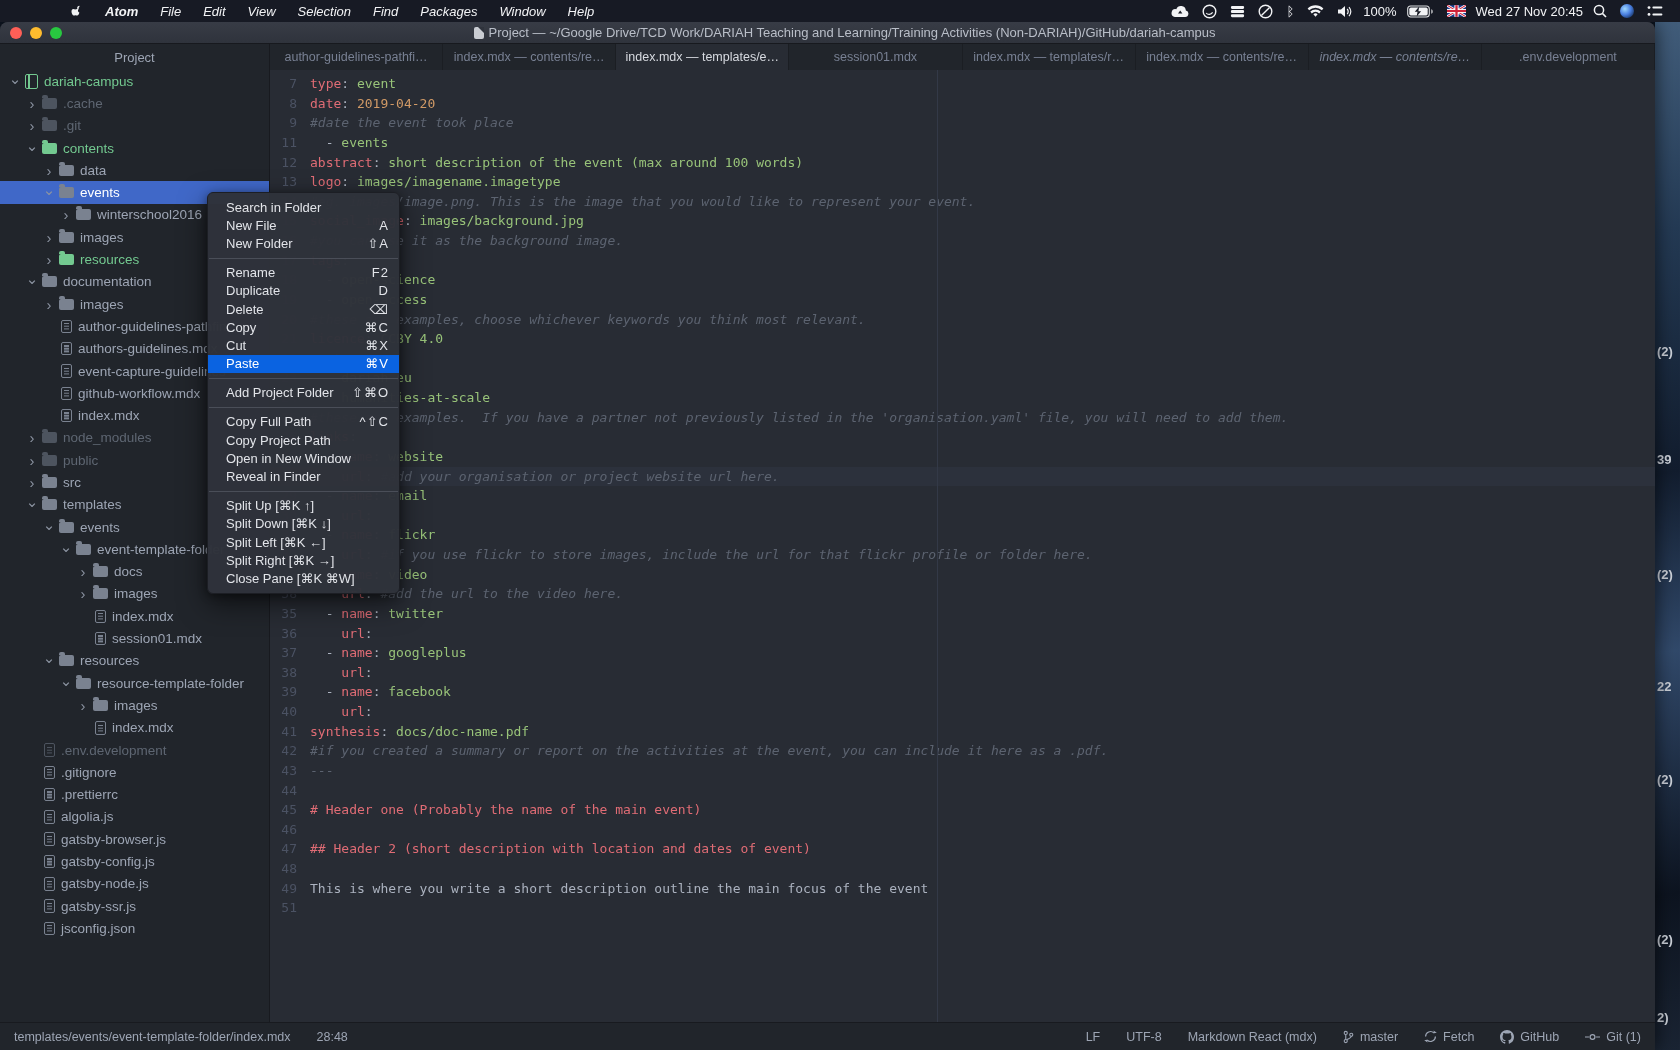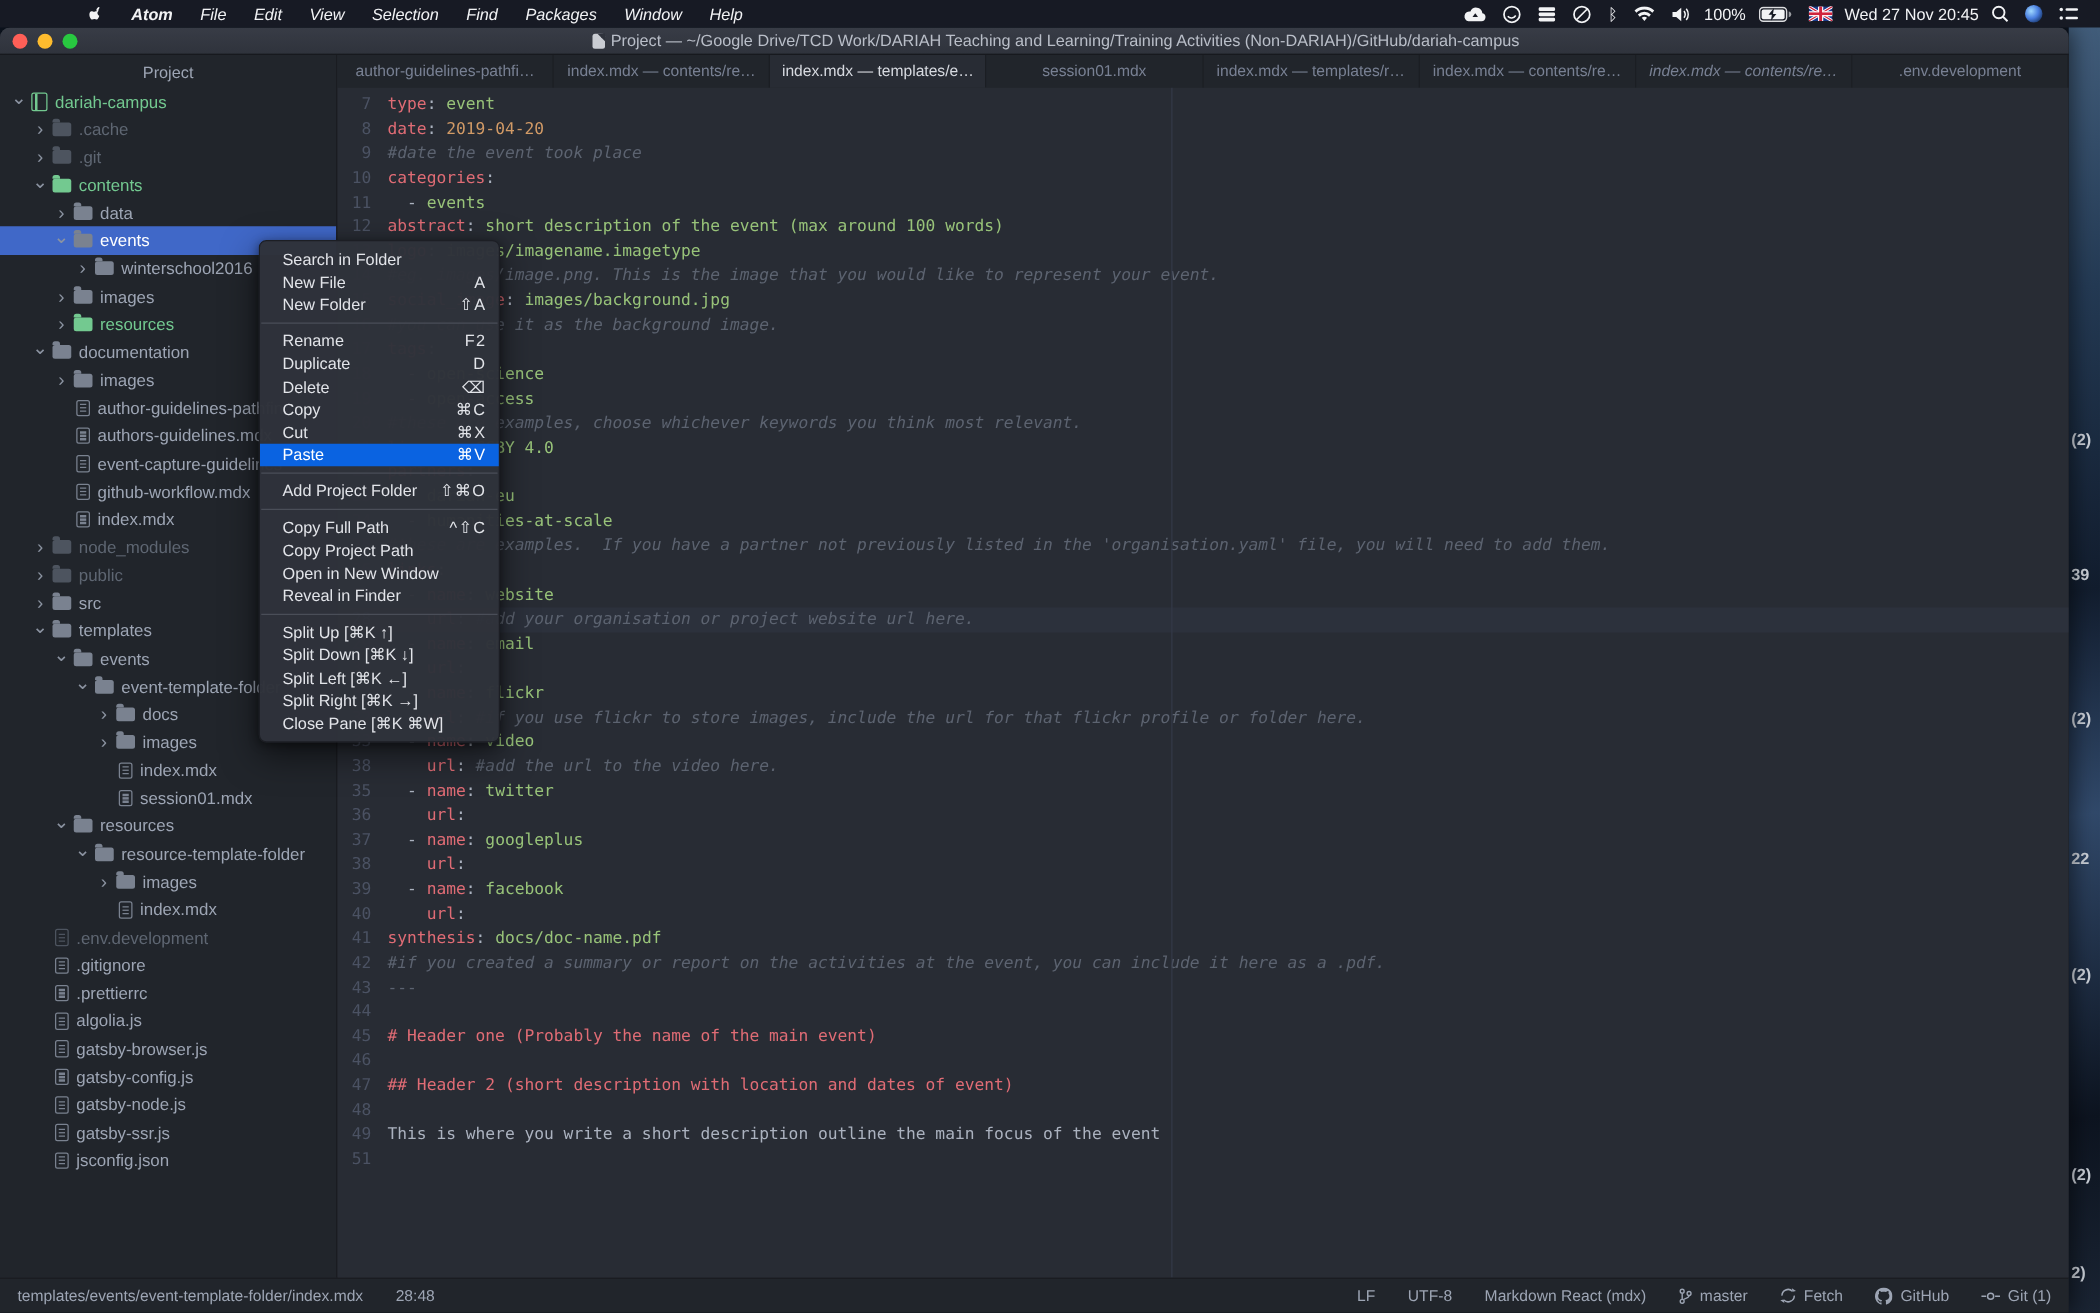--- a/index.html
+++ b/index.html
@@ -435,21 +435,20 @@
           <div class="tab">index.mdx — templates/r…</div>
           <div class="tab">index.mdx — contents/re…</div>
           <div class="tab preview">index.mdx — contents/re…</div>
           <div class="tab">.env.development</div>
         </div>
       <div class="editor" id="editor">
         <div class="wrap-guide"></div>
       <div class="erow"><span class="ln">7</span><span class="code"><span class="tk-k">type</span><span class="tk-p">:</span><span class="tk-s"> event</span></span></div>
           <div class="erow"><span class="ln">8</span><span class="code"><span class="tk-k">date</span><span class="tk-p">:</span><span class="tk-n"> 2019-04-20</span></span></div>
           <div class="erow"><span class="ln">9</span><span class="code"><span class="tk-c">#date the event took place</span></span></div>
-          <div class="erow"><span class="ln">10</span><span class="code"><span class="tk-k">categories</span><span class="tk-p">:</span></span></div>
           <div class="erow"><span class="ln">11</span><span class="code"><span class="tk-p">  - </span><span class="tk-s">events</span></span></div>
           <div class="erow"><span class="ln">12</span><span class="code"><span class="tk-k">abstract</span><span class="tk-p">:</span><span class="tk-s"> short description of the event (max around 100 words)</span></span></div>
           <div class="erow"><span class="ln">13</span><span class="code"><span class="tk-k">logo</span><span class="tk-p">:</span><span class="tk-s"> images/imagename.imagetype</span></span></div>
           <div class="erow"><span class="ln">14</span><span class="code"><span class="tk-c">#eg. images/image.png. This is the image that you would like to represent your event.</span></span></div>
           <div class="erow"><span class="ln">15</span><span class="code"><span class="tk-k">social_image</span><span class="tk-p">:</span><span class="tk-s"> images/background.jpg</span></span></div>
           <div class="erow"><span class="ln">16</span><span class="code"><span class="tk-c">#you can use it as the background image.</span></span></div>
           <div class="erow"><span class="ln">17</span><span class="code"><span class="tk-k">tags</span><span class="tk-p">:</span></span></div>
           <div class="erow"><span class="ln">18</span><span class="code"><span class="tk-p">  - </span><span class="tk-s">open-science</span></span></div>
           <div class="erow"><span class="ln">19</span><span class="code"><span class="tk-p">  - </span><span class="tk-s">open-access</span></span></div>
           <div class="erow"><span class="ln">20</span><span class="code"><span class="tk-c">#these are examples, choose whichever keywords you think most relevant.</span></span></div>

